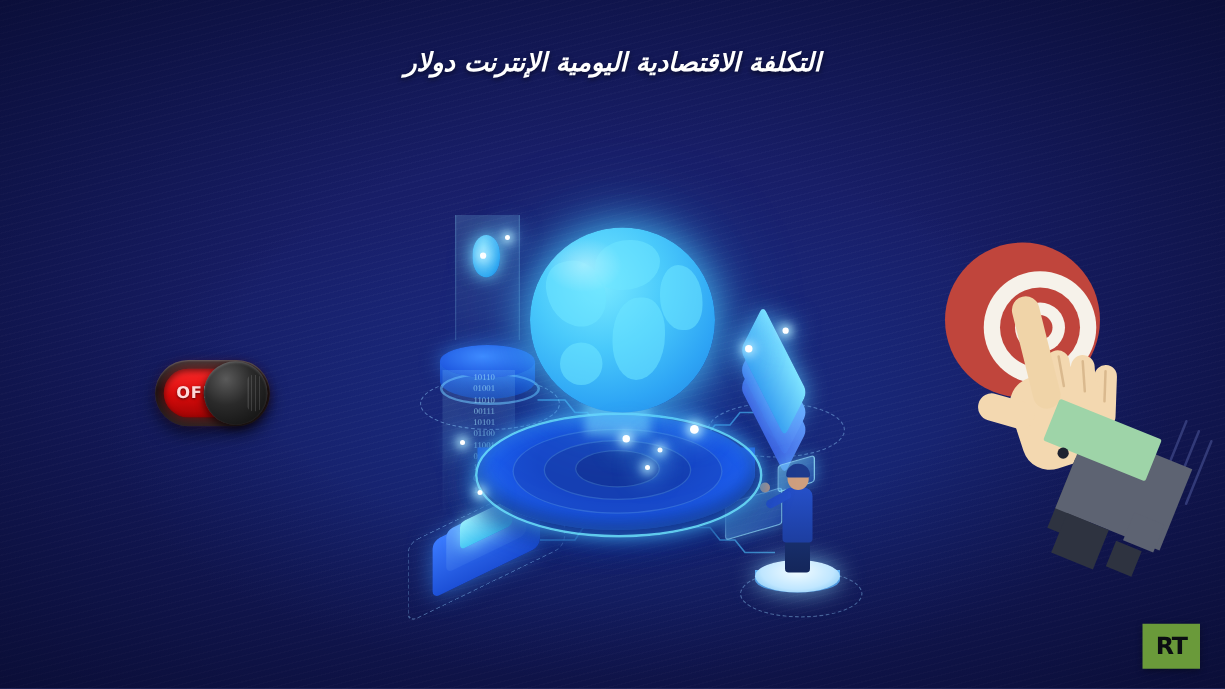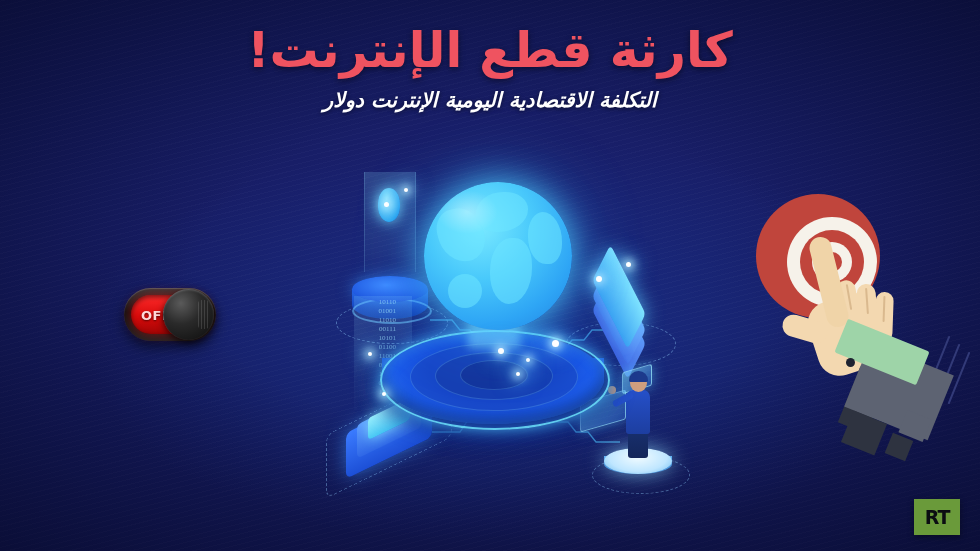--- a/index.html
+++ b/index.html
@@ -255,21 +255,20 @@
     font-family:"DejaVu Sans","Liberation Sans",sans-serif;direction:ltr;}
 </style>
 </head>
 <body>
 
 <div id="stage">
 
   <div id="stripes"></div>
 
   <div id="headline">
-    <span id="title">كارثة قطع الإنترنت!</span>
     <span id="subtitle">التكلفة الاقتصادية اليومية الإنترنت دولار</span>
   </div>
 
   <div id="toggle">
     <div id="toggle-track">
       <span id="toggle-label">OFF</span>
     </div>
     <div id="toggle-knob"></div>
   </div>
 

